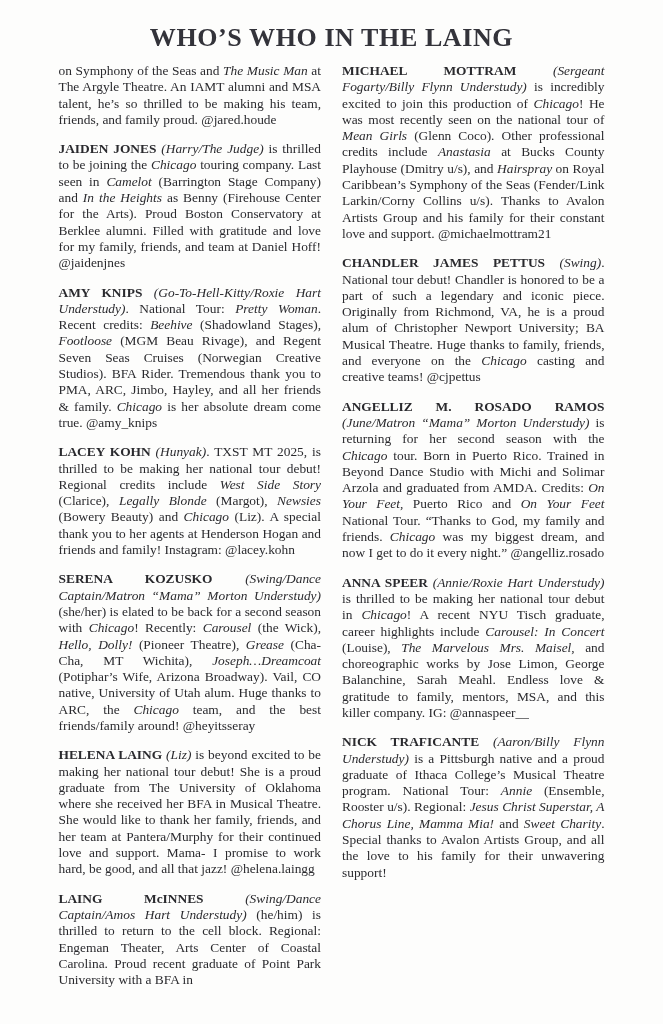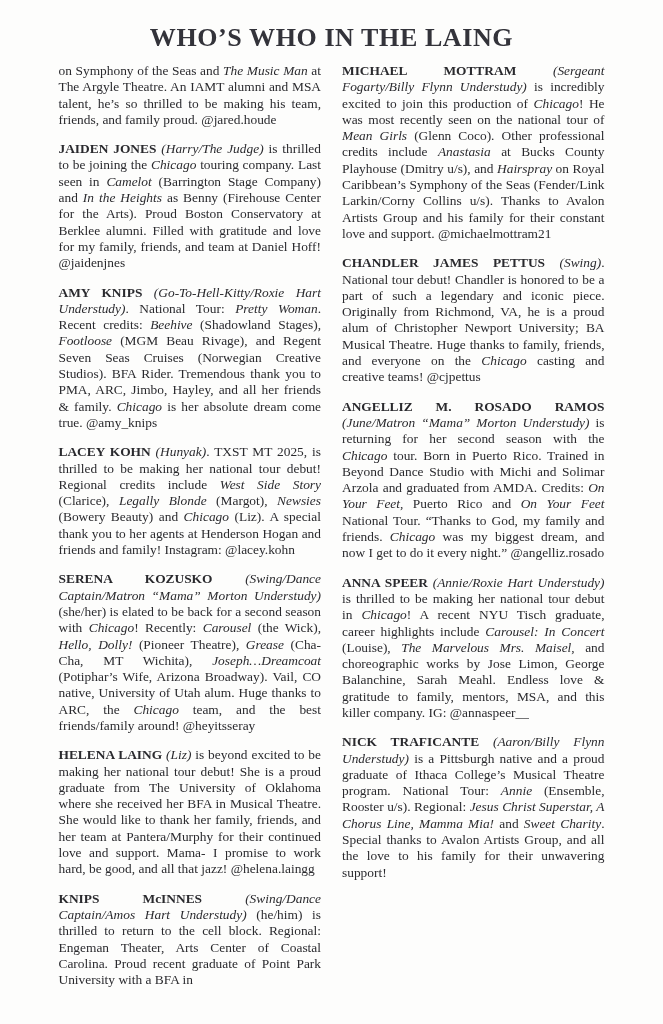--- a/index.html
+++ b/index.html
@@ -57,21 +57,21 @@
 <div class="page">
   <h1 class="page-title">WHO’S WHO IN THE LAING</h1>
   <div class="columns">
     <div class="col">
         <p class="bio"><span>on Symphony of the Seas and </span><span class="i">The Music Man</span><span> at The Argyle Theatre. An IAMT alumni and MSA talent, he’s so thrilled to be making his team, friends, and family proud. @jared.houde</span></p>
         <p class="bio"><span class="b">JAIDEN JONES </span><span class="i">(Harry/The Judge)</span><span> is thrilled to be joining the </span><span class="i">Chicago</span><span> touring company. Last seen in </span><span class="i">Camelot</span><span> (Barrington Stage Company) and </span><span class="i">In the Heights</span><span> as Benny (Firehouse Center for the Arts). Proud Boston Conservatory at Berklee alumni. Filled with gratitude and love for my family, friends, and team at Daniel Hoff! @jaidenjnes</span></p>
         <p class="bio"><span class="b">AMY KNIPS </span><span class="i">(Go-To-Hell-Kitty/Roxie Hart Understudy)</span><span>. National Tour: </span><span class="i">Pretty Woman</span><span>. Recent credits: </span><span class="i">Beehive</span><span> (Shadowland Stages), </span><span class="i">Footloose</span><span> (MGM Beau Rivage), and Regent Seven Seas Cruises (Norwegian Creative Studios). BFA Rider. Tremendous thank you to PMA, ARC, Jimbo, Hayley, and all her friends &amp; family. </span><span class="i">Chicago</span><span> is her absolute dream come true. @amy_knips</span></p>
         <p class="bio"><span class="b">LACEY KOHN </span><span class="i">(Hunyak)</span><span>. TXST MT 2025, is thrilled to be making her national tour debut! Regional credits include </span><span class="i">West Side Story</span><span> (Clarice), </span><span class="i">Legally Blonde</span><span> (Margot), </span><span class="i">Newsies</span><span> (Bowery Beauty) and </span><span class="i">Chicago</span><span> (Liz). A special thank you to her agents at Henderson Hogan and friends and family! Instagram: @lacey.kohn</span></p>
         <p class="bio"><span class="b">SERENA KOZUSKO </span><span class="i">(Swing/Dance Captain/Matron “Mama” Morton Understudy)</span><span> (she/her) is elated to be back for a second season with </span><span class="i">Chicago</span><span>! Recently: </span><span class="i">Carousel</span><span> (the Wick), </span><span class="i">Hello, Dolly!</span><span> (Pioneer Theatre), </span><span class="i">Grease</span><span> (Cha-Cha, MT Wichita), </span><span class="i">Joseph…Dreamcoat</span><span> (Potiphar’s Wife, Arizona Broadway). Vail, CO native, University of Utah alum. Huge thanks to ARC, the </span><span class="i">Chicago</span><span> team, and the best friends/family around! @heyitsseray</span></p>
         <p class="bio"><span class="b">HELENA LAING </span><span class="i">(Liz)</span><span> is beyond excited to be making her national tour debut! She is a proud graduate from The University of Oklahoma where she received her BFA in Musical Theatre. She would like to thank her family, friends, and her team at Pantera/Murphy for their continued love and support. Mama- I promise to work hard, be good, and all that jazz! @helena.laingg</span></p>
-        <p class="bio"><span class="b">KNIPS McINNES </span><span class="i">(Swing/Dance Captain/Amos Hart Understudy)</span><span> (he/him) is thrilled to return to the cell block. Regional: Engeman Theater, Arts Center of Coastal Carolina. Proud recent graduate of Point Park University with a BFA in</span></p>
+        <p class="bio"><span class="b">LAING McINNES </span><span class="i">(Swing/Dance Captain/Amos Hart Understudy)</span><span> (he/him) is thrilled to return to the cell block. Regional: Engeman Theater, Arts Center of Coastal Carolina. Proud recent graduate of Point Park University with a BFA in</span></p>
       </div>
     <div class="col">
         <p class="bio"><span class="b">MICHAEL MOTTRAM </span><span class="i">(Sergeant Fogarty/Billy Flynn Understudy)</span><span> is incredibly excited to join this production of </span><span class="i">Chicago</span><span>! He was most recently seen on the national tour of </span><span class="i">Mean Girls</span><span> (Glenn Coco). Other professional credits include </span><span class="i">Anastasia</span><span> at Bucks County Playhouse (Dmitry u/s), and </span><span class="i">Hairspray</span><span> on Royal Caribbean’s Symphony of the Seas (Fender/Link Larkin/Corny Collins u/s). Thanks to Avalon Artists Group and his family for their constant love and support. @michaelmottram21</span></p>
         <p class="bio"><span class="b">CHANDLER JAMES PETTUS </span><span class="i">(Swing)</span><span>. National tour debut! Chandler is honored to be a part of such a legendary and iconic piece. Originally from Richmond, VA, he is a proud alum of Christopher Newport University; BA Musical Theatre. Huge thanks to family, friends, and everyone on the </span><span class="i">Chicago</span><span> casting and creative teams! @cjpettus</span></p>
         <p class="bio"><span class="b">ANGELLIZ M. ROSADO RAMOS </span><span class="i">(June/Matron “Mama” Morton Understudy)</span><span> is returning for her second season with the </span><span class="i">Chicago</span><span> tour. Born in Puerto Rico. Trained in Beyond Dance Studio with Michi and Solimar Arzola and graduated from AMDA. Credits: </span><span class="i">On Your Feet</span><span>, Puerto Rico and </span><span class="i">On Your Feet</span><span> National Tour. “Thanks to God, my family and friends. </span><span class="i">Chicago</span><span> was my biggest dream, and now I get to do it every night.” @angelliz.rosado</span></p>
         <p class="bio"><span class="b">ANNA SPEER </span><span class="i">(Annie/Roxie Hart Understudy)</span><span> is thrilled to be making her national tour debut in </span><span class="i">Chicago</span><span>! A recent NYU Tisch graduate, career highlights include </span><span class="i">Carousel: In Concert</span><span> (Louise), </span><span class="i">The Marvelous Mrs. Maisel</span><span>, and choreographic works by Jose Limon, George Balanchine, Sarah Meahl. Endless love &amp; gratitude to family, mentors, MSA, and this killer company. IG: @annaspeer__</span></p>
         <p class="bio"><span class="b">NICK TRAFICANTE </span><span class="i">(Aaron/Billy Flynn Understudy)</span><span> is a Pittsburgh native and a proud graduate of Ithaca College’s Musical Theatre program. National Tour: </span><span class="i">Annie</span><span> (Ensemble, Rooster u/s). Regional: </span><span class="i">Jesus Christ Superstar, A Chorus Line, Mamma Mia!</span><span> and </span><span class="i">Sweet Charity</span><span>. Special thanks to Avalon Artists Group, and all the love to his family for their unwavering support!</span></p>
       </div>
   </div>
 </div>

